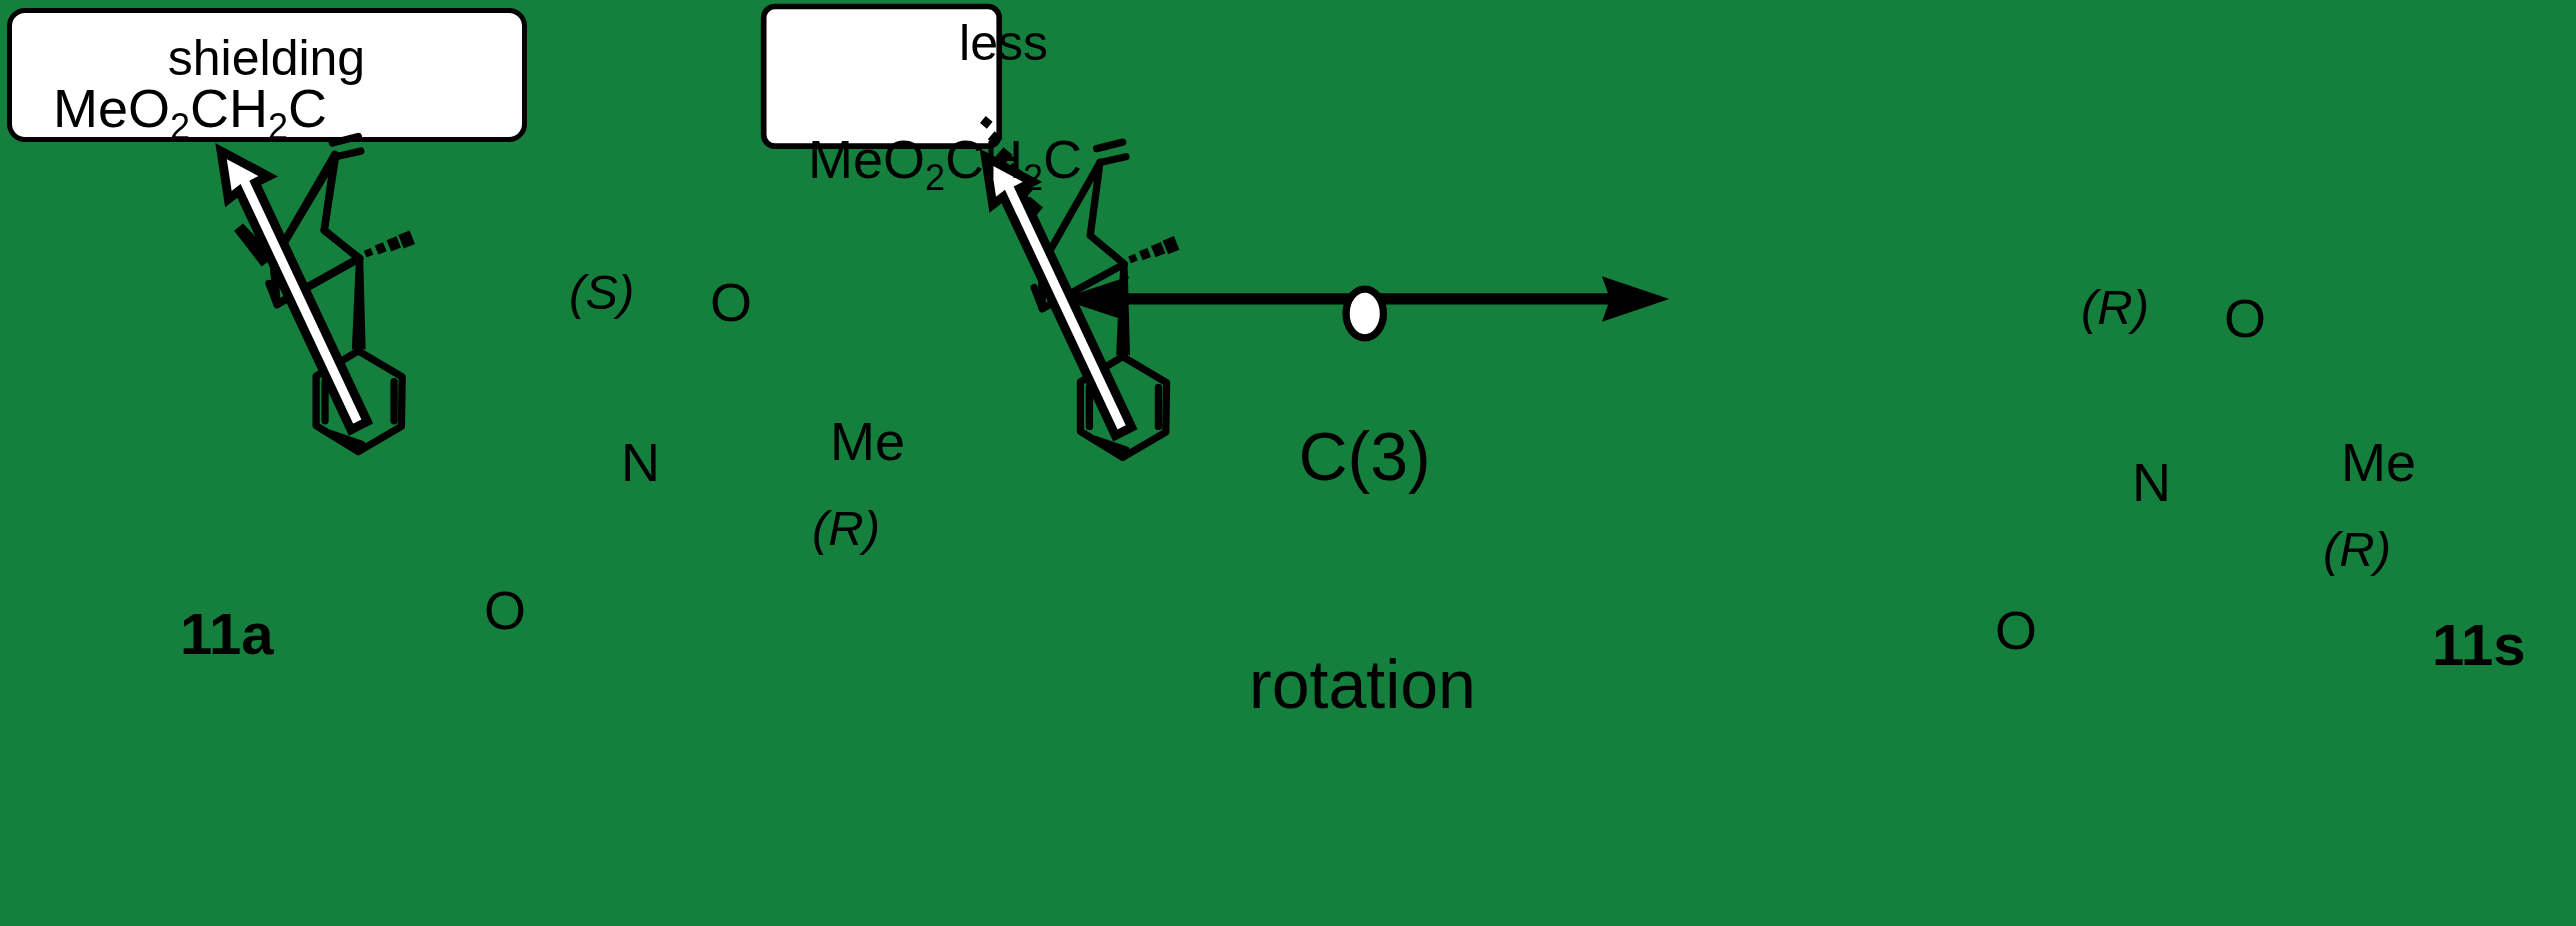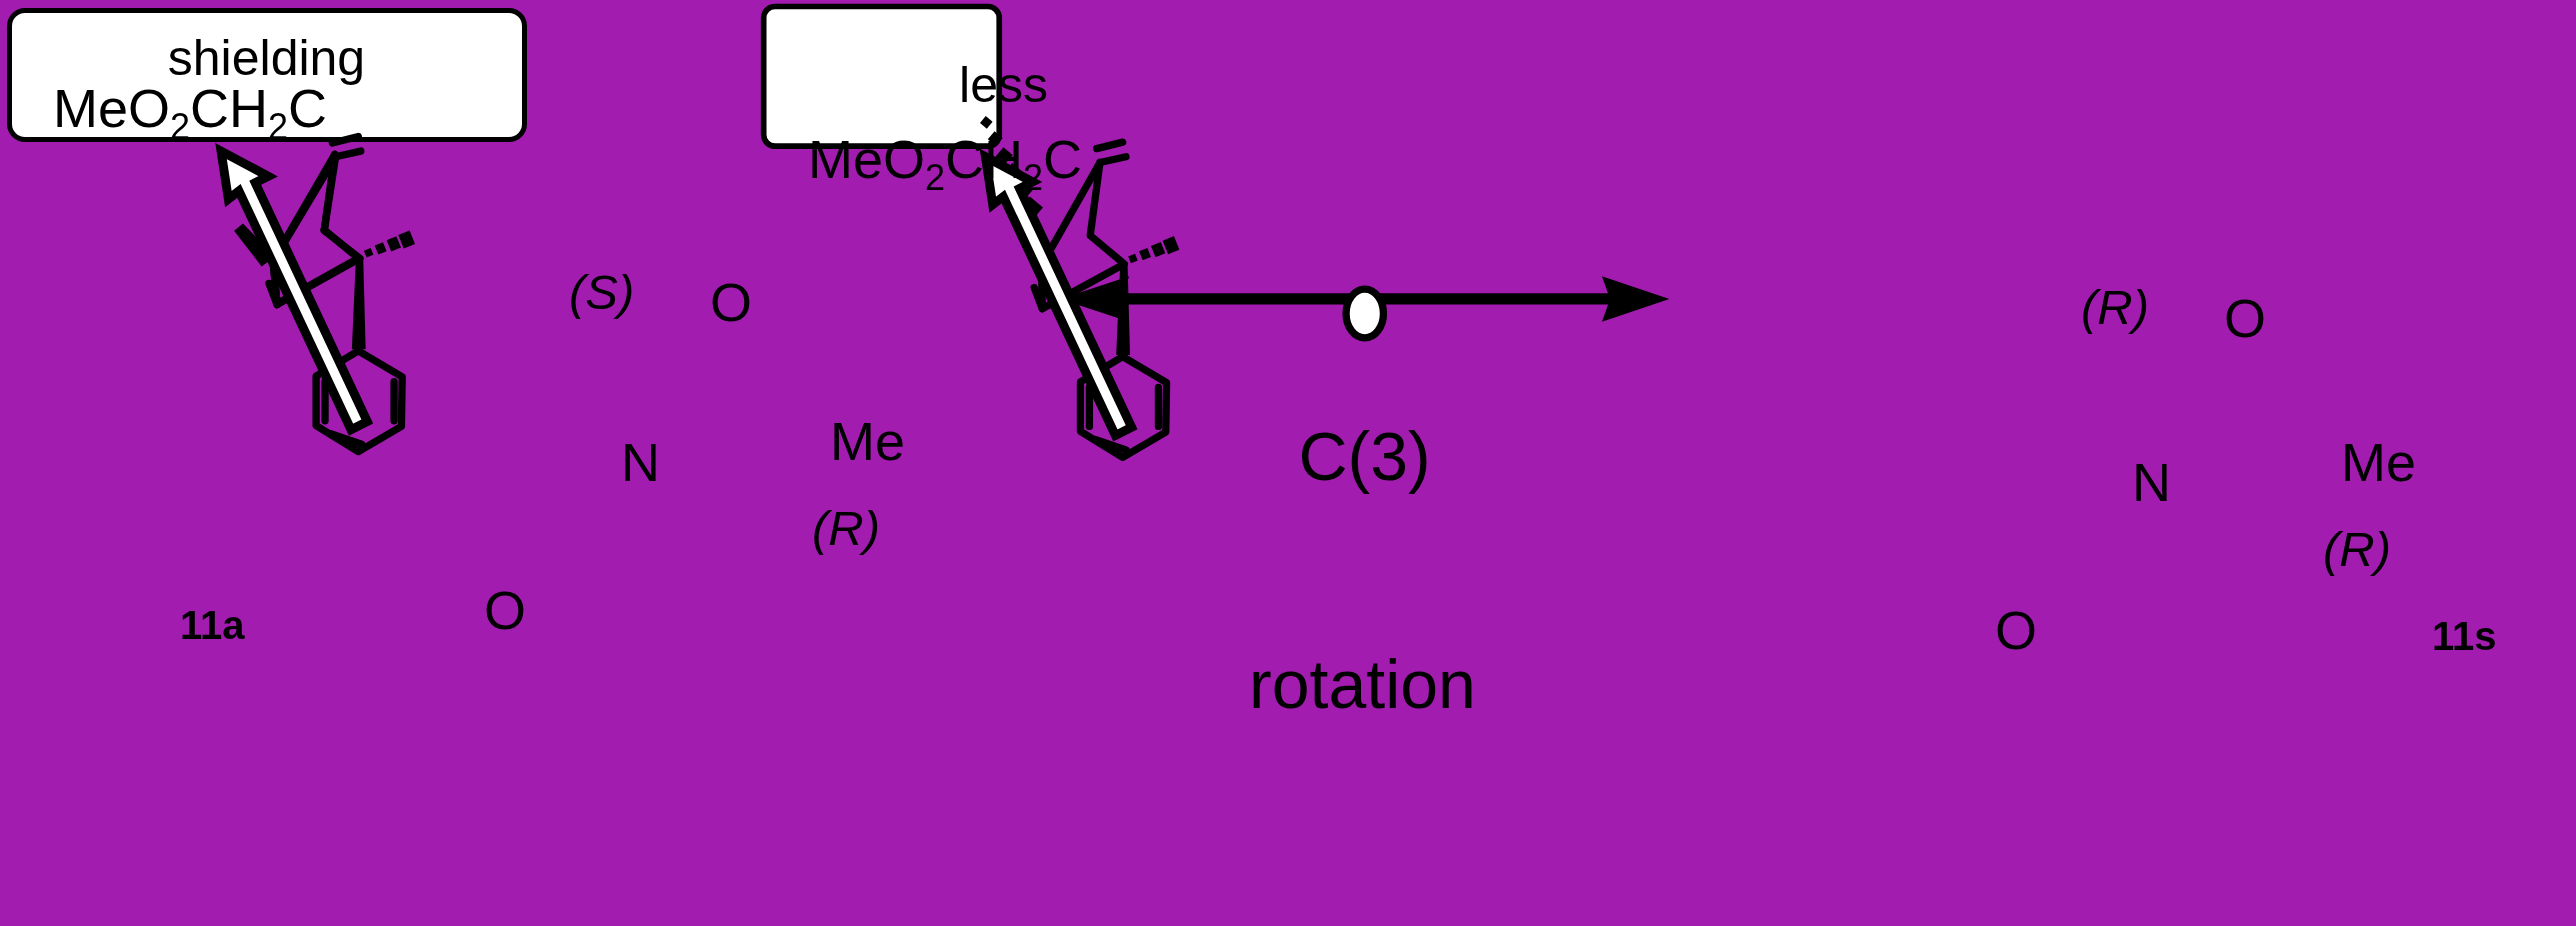--- a/index.html
+++ b/index.html
@@ -9,21 +9,21 @@
     background: #ffffff;
   }
   body {
     font-family: "Liberation Sans", sans-serif;
     color: #000000;
   }
   #canvas {
     position: relative;
     width: 2576px;
     height: 926px;
-    background: #a21caf;
+    background: #15803d;
     overflow: hidden;
   }
   svg.layer {
     position: absolute;
     top: 0;
     left: 0;
     width: 2576px;
     height: 926px;
   }
   .txt {
@@ -45,21 +45,21 @@
     vertical-align: sub;
   }
   .stereo {
     font-size: 49px;
     font-style: italic;
   }
   .atom {
     font-size: 54px;
   }
   .cmpd {
-    font-size: 40px;
+    font-size: 58px;
     font-weight: bold;
   }
   .centerlbl {
     font-size: 68px;
     text-align: center;
   }
   .callout-box {
     position: absolute;
     box-sizing: border-box;
     border: 5.7px solid #000000;
@@ -178,21 +178,21 @@
   <div class="txt atom" style="left:710px; top:275px;">O</div>
   <div class="txt atom" style="left:621px; top:435px;">N</div>
   <div class="txt atom" style="left:484px; top:583px;">O</div>
   <div class="txt atom" style="left:830px; top:414px;">Me</div>
   <div class="txt stereo" style="left:812px; top:504px;">(R)</div>
   <div class="txt cmpd" style="left:180px; top:605px;">11a</div>
 
   <div class="txt centerlbl" style="left:1202px; top:422px; width:325px;">C(3)</div>
   <div class="txt centerlbl" style="left:1200px; top:650px; width:325px;">rotation</div>
 
-  <div class="txt callout-text" style="left:764px; top:18px; width:479px;margin-top:42px;">less</div>
+  <div class="txt callout-text" style="left:764px; top:18px; width:479px;">less</div>
   <div class="txt formula" style="left:808px; top:132px;"><span>MeO</span><span class="sub">2</span><span>CH</span><span class="sub">2</span><span>C</span></div>
 
   <div class="txt stereo" style="left:2081px; top:283px;">(R)</div>
   <div class="txt atom" style="left:2224px; top:291px;">O</div>
   <div class="txt atom" style="left:2132px; top:455px;">N</div>
   <div class="txt atom" style="left:1995px; top:603px;">O</div>
   <div class="txt atom" style="left:2341px; top:435px;">Me</div>
   <div class="txt stereo" style="left:2323px; top:525px;">(R)</div>
   <div class="txt cmpd" style="left:2432px; top:616px;">11s</div>
 

